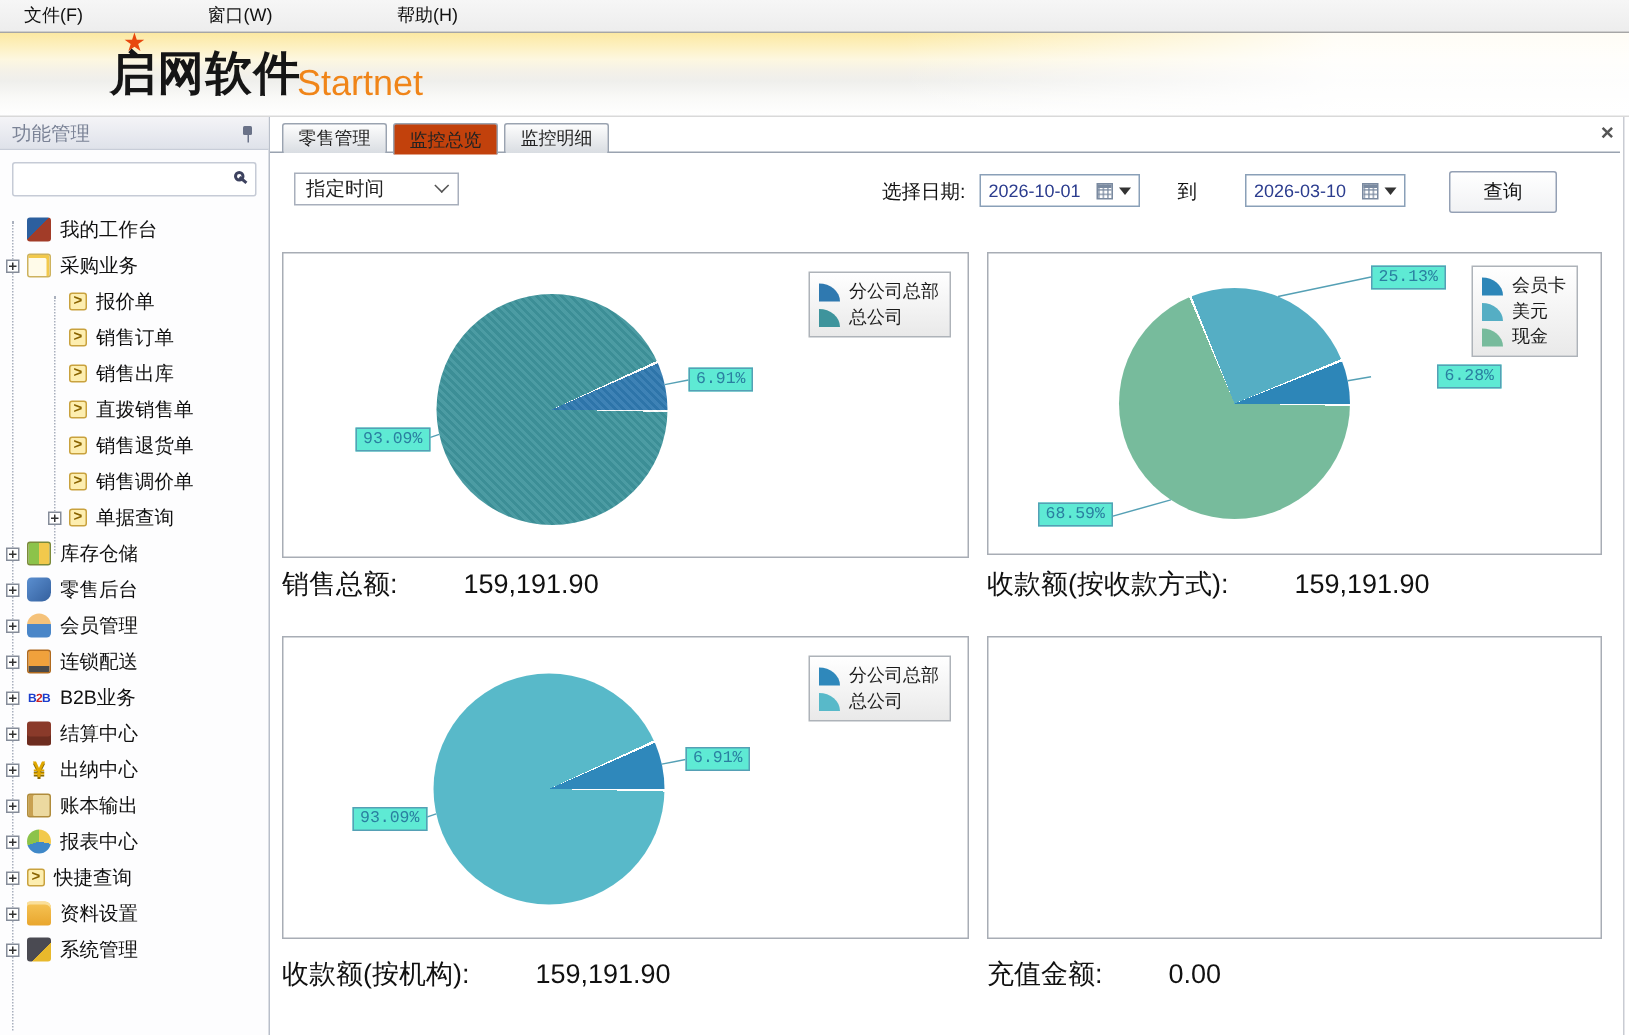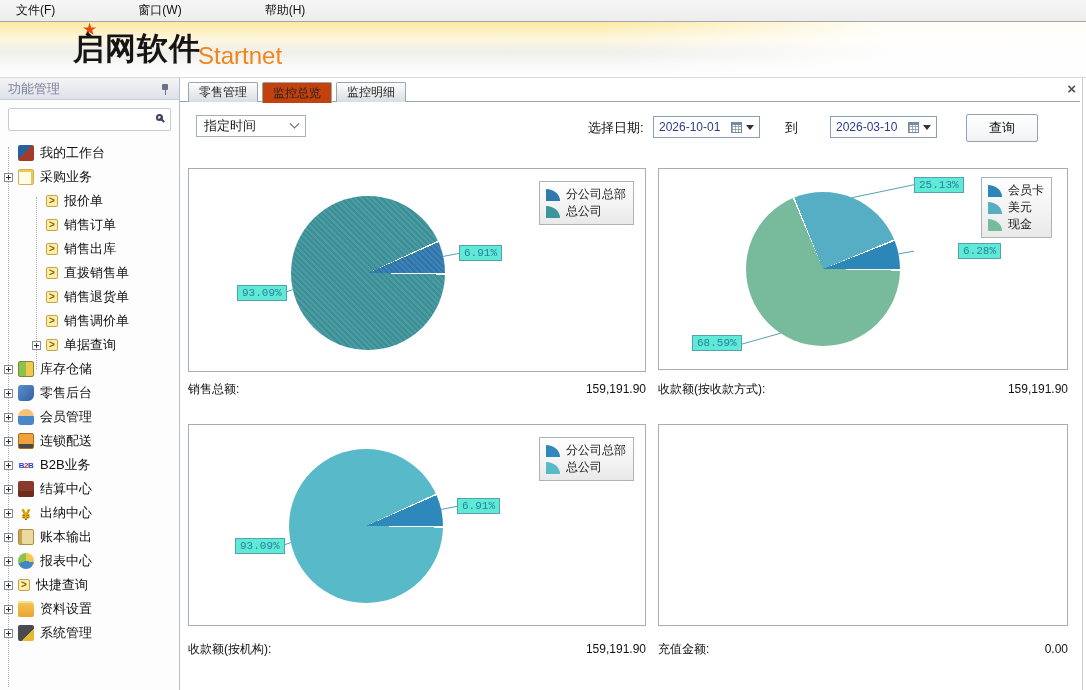--- a/index.html
+++ b/index.html
@@ -124,22 +124,22 @@
     background:linear-gradient(#ffffff,#f1f2f4); border:1px solid #94a0b4; border-radius:2px;
     font-size:13px; color:#111; cursor:pointer;
     font-family:"Liberation Sans","DejaVu Sans",sans-serif; }
 
   .panel { position:absolute; background:#fff; border:1px solid #a8adb5; }
   .p1 { left:8px;   top:90px;  width:458px; height:204px; }
   .p2 { left:478px; top:90px;  width:410px; height:202px; }
   .p3 { left:8px;   top:346px; width:458px; height:202px; }
   .p4 { left:478px; top:346px; width:410px; height:202px; }
 
-  .caption { position:absolute; height:18px; display:flex; justify-content:space-between; gap:44px;
-    font-size:12px; color:#111; align-items:center; }
+  .caption { position:absolute; height:18px; display:flex; justify-content:flex-start; gap:44px;
+    font-size:18px; color:#111; align-items:center; }
   .c1 { left:8px;   top:302px; width:458px; }
   .c2 { left:478px; top:302px; width:410px; }
   .c3 { left:8px;   top:562px; width:458px; }
   .c4 { left:478px; top:562px; width:410px; }
 
   .pie { position:absolute; border-radius:50%; }
   .pie.textured::after { content:""; position:absolute; inset:0; border-radius:50%;
     background:repeating-linear-gradient(45deg, rgba(255,255,255,.07) 0 2px, rgba(0,0,0,.04) 2px 4px); }
   .legend { position:absolute; background:linear-gradient(#ffffff,#e9e9e9);
     border:1px solid #aeb3b9; padding:4px 7px 4px 6px; z-index:3; }

